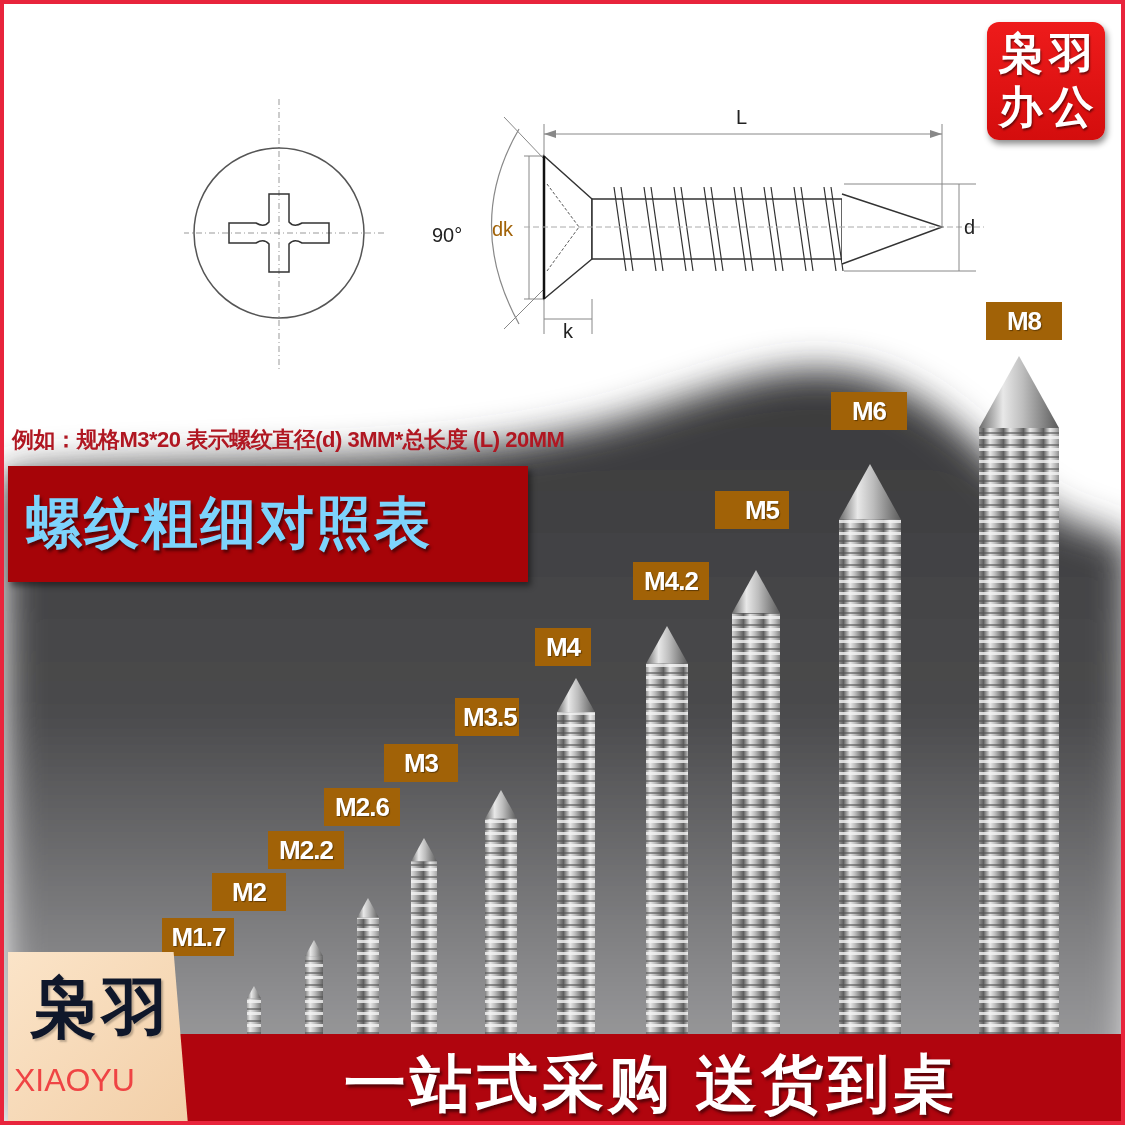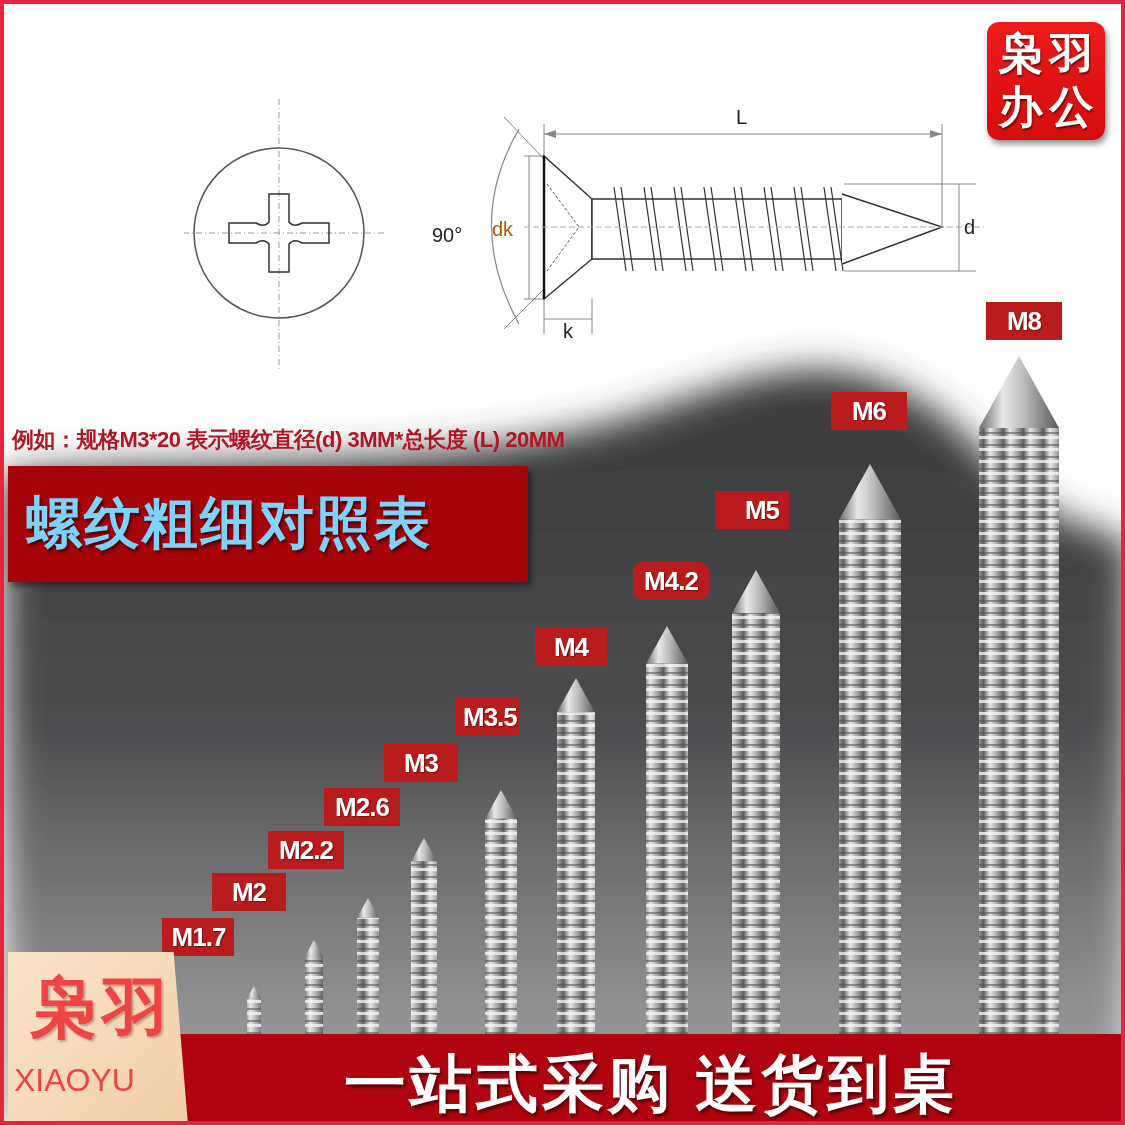--- a/index.html
+++ b/index.html
@@ -9,27 +9,27 @@
   
   .bg-photo { position: absolute; left: 0; top: 0; width: 1125px; height: 1125px; }
   .brand-badge { position: absolute; left: 983px; top: 18px; width: 118px; height: 118px; border-radius: 12px;
     background: linear-gradient(#ee1b1b, #d40d0d); box-shadow: 2px 4px 6px rgba(0,0,0,0.45);
     display: grid; grid-template-columns: 1fr 1fr; grid-template-rows: 1fr 1fr; padding: 6px 8px; }
   .brand-badge span { color: #fff; font-family: "DejaVu Serif", serif; font-weight: bold; font-size: 44px; line-height: 52px; text-align: center; text-shadow: 1px 2px 2px rgba(0,0,0,0.5); }
   .example-line { position: absolute; left: 8px; top: 421px; font-size: 22px; font-weight: bold; color: #b01722; letter-spacing: -0.5px; white-space: nowrap; }
   .title-banner { position: absolute; left: 4px; top: 462px; width: 520px; height: 116px; background: #a60408;
     box-shadow: 3px 4px 6px rgba(0,0,0,0.45); display: flex; align-items: center; padding-left: 18px; }
   .title-banner span { color: #7dd3fc; font-size: 56px; font-weight: bold; letter-spacing: 2px; text-shadow: 2px 3px 3px rgba(0,0,0,0.5); }
-  .size-tag { position: absolute; background: #b91c1c; color: #fff; font-weight: bold; font-size: 26px; letter-spacing: -1px;
+  .size-tag { position: absolute; background: #a16207; color: #fff; font-weight: bold; font-size: 26px; letter-spacing: -1px;
     height: 38px; line-height: 38px; padding: 0 8px; text-align: center; text-shadow: 1px 1px 1px rgba(0,0,0,0.4); }
   .footer { position: absolute; left: 4px; top: 1030px; width: 1117px; height: 91px; background: #b0050e; }
   .footer-slogan { position: absolute; left: 340px; top: 1038px; color: #fff; font-size: 62px; font-weight: bold; letter-spacing: 4px; white-space: nowrap; text-shadow: 2px 3px 3px rgba(0,0,0,0.5); }
   .logo-block { position: absolute; left: 4px; top: 948px; width: 180px; height: 173px; background: linear-gradient(135deg, #fbe4c8, #f2cfa8);
     clip-path: polygon(0 0, 92% 0, 100% 100%, 0 100%); }
-  .logo-cn { position: absolute; left: 26px; top: 960px; color: #ef4444; font-family: "DejaVu Serif", serif; font-weight: bold; font-size: 66px; letter-spacing: 6px; text-shadow: 2px 2px 2px rgba(0,0,0,0.25); }
+  .logo-cn { position: absolute; left: 26px; top: 960px; color: #0f172a; font-family: "DejaVu Serif", serif; font-weight: bold; font-size: 66px; letter-spacing: 6px; text-shadow: 2px 2px 2px rgba(0,0,0,0.25); }
   .logo-en { position: absolute; left: 10px; top: 1058px; color: #ef4444; font-size: 32px; letter-spacing: 0px; }
 </style>
 </head>
 <body>
 
 <div class="frame">
 
   <svg class="bg-photo" viewBox="0 0 1125 1125" width="1125" height="1125">
     <defs>
       <linearGradient id="darkbg" x1="0" y1="0" x2="0" y2="1">
@@ -147,22 +147,22 @@
     <span>螺纹粗细对照表</span>
   </div>
 
   <div id="tags">
       <div class="size-tag" style="left: 158px; top: 914px; width: 72px; padding-left: 9px;">M1.7</div>
       <div class="size-tag" style="left: 208px; top: 869px; width: 74px;">M2</div>
       <div class="size-tag" style="left: 264px; top: 827px; width: 76px;">M2.2</div>
       <div class="size-tag" style="left: 320px; top: 784px; width: 76px;">M2.6</div>
       <div class="size-tag" style="left: 380px; top: 740px; width: 74px;">M3</div>
       <div class="size-tag" style="left: 451px; top: 694px; width: 64px;">M3.5</div>
-      <div class="size-tag" style="left: 531px; top: 624px; width: 72px;">M4</div>
-      <div class="size-tag" style="left: 629px; top: 558px; width: 76px; border-radius: 9px;">M4.2</div>
+      <div class="size-tag" style="left: 531px; top: 624px; width: 56px;">M4</div>
+      <div class="size-tag" style="left: 629px; top: 558px; width: 76px;">M4.2</div>
       <div class="size-tag" style="left: 711px; top: 487px; width: 74px; padding-left: 28px;">M5</div>
       <div class="size-tag" style="left: 827px; top: 388px; width: 76px;">M6</div>
       <div class="size-tag" style="left: 982px; top: 298px; width: 76px;">M8</div>
     </div>
 
   <div class="footer"></div>
   <div class="footer-slogan">一站式采购  送货到桌</div>
 
   <div class="logo-block"></div>
   <div class="logo-cn">枭羽</div>

